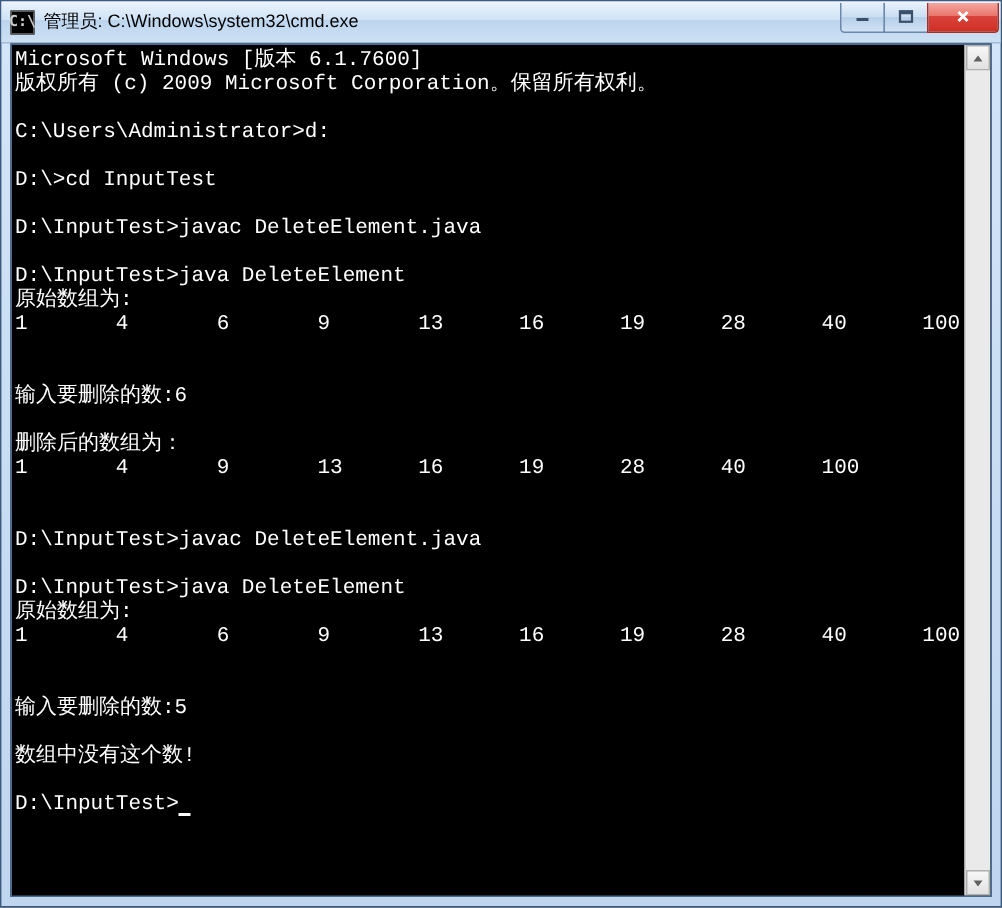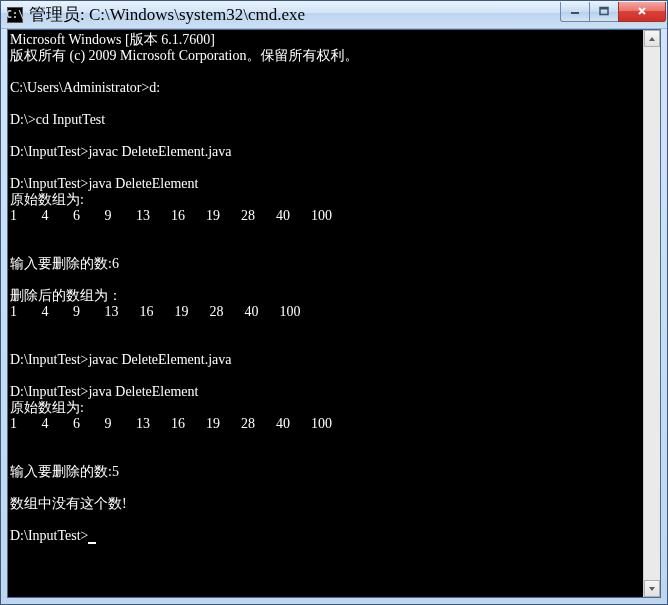--- a/index.html
+++ b/index.html
@@ -35,26 +35,25 @@
       align-items: center;
       justify-content: center;
       font-size: 10px;
       font-weight: bold;
       background: #000;
       color: #ccc;
       border: 1px solid #555;
       font-family: Consolas, monospace;
     }
     .titlebar .title-text {
-      font-size: 17px;
+      font-size: 12px;
       color: #000;
       flex: 1;
       white-space: nowrap;
       overflow: hidden;
-      font-family: Liberation Serif, serif;
     }
     .win-controls {
       display: flex;
       height: 20px;
       margin-right: 1px;
       margin-top: -6px;
     }
     .win-btn {
       width: 30px;
       height: 20px;
@@ -78,21 +77,21 @@
     .win-btn.min svg, .win-btn.max svg { stroke: #3a506b; fill: none; stroke-width: 1.5; }
     .client {
       flex: 1;
       margin: 0 6px 6px 6px;
       background: #000;
       border: 1px solid #4a6a8f;
       overflow: hidden;
       position: relative;
     }
     .terminal {
-      font-family: Liberation Serif, serif;
+      font-family: Liberation Mono, monospace;
       font-size: 14px;
       line-height: 16px;
       color: #fff;
       white-space: pre;
       padding: 2px 0 0 2px;
       letter-spacing: 0;
     }
     .scrollbar {
       position: absolute;
       right: 0;

